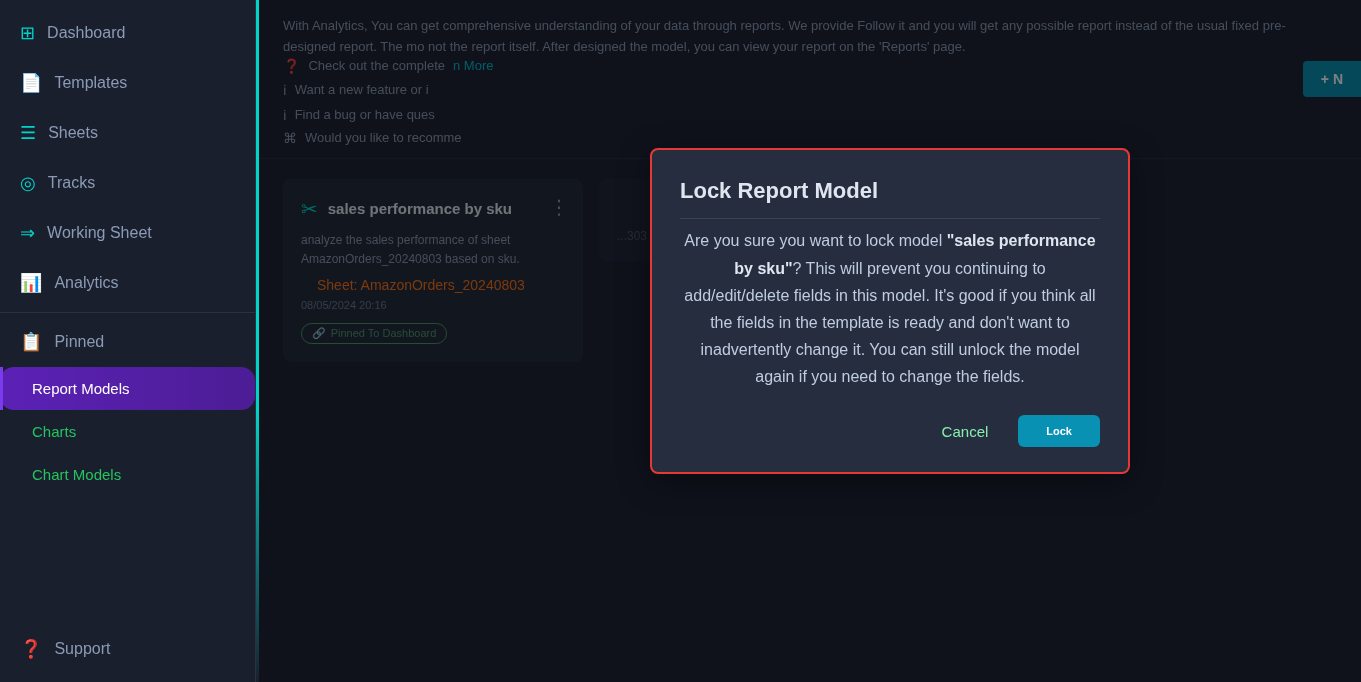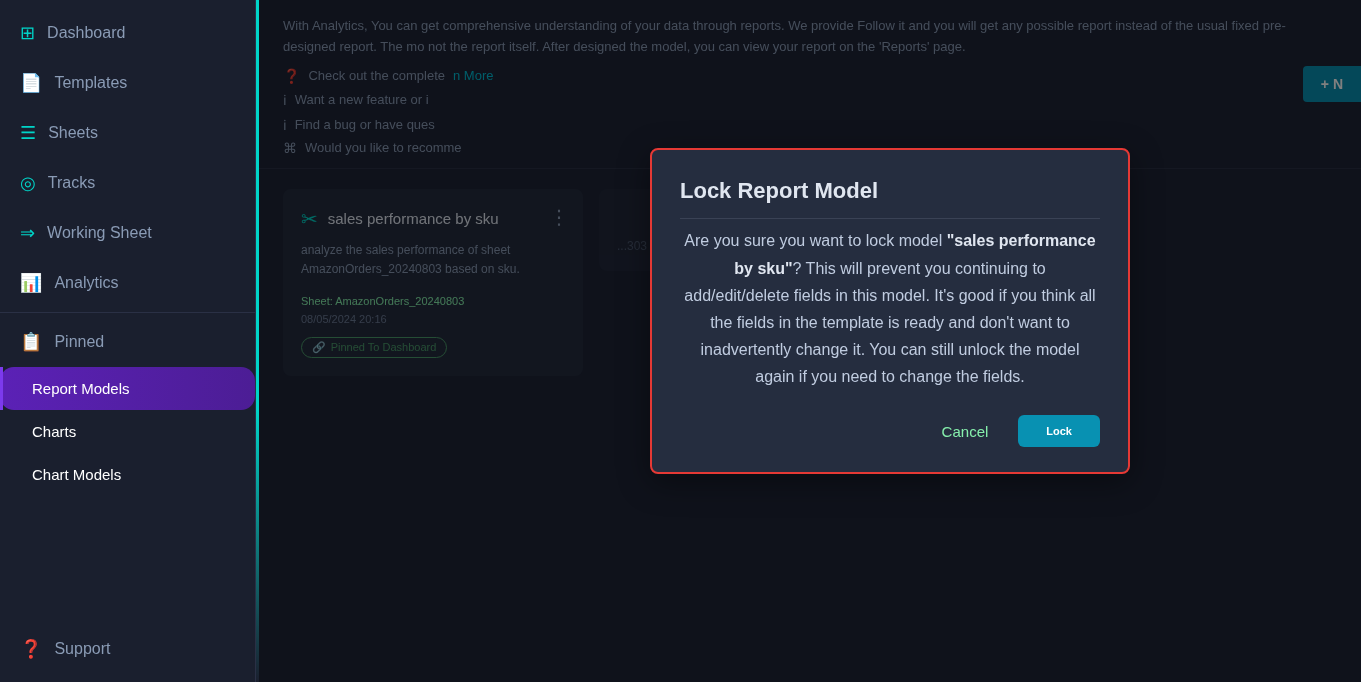--- a/index.html
+++ b/index.html
@@ -65,21 +65,20 @@
       padding: 16px 24px 12px 24px;
       background: #1e2437;
       border-bottom: 1px solid #2a3045;
       position: relative;
     }
 
     .description-text {
       color: #8a9bb5;
       font-size: 13px;
       line-height: 1.6;
-      margin-bottom: 10px;
     }
 
     .description-links {
       display: flex;
       flex-direction: column;
       gap: 6px;
     }
 
     .description-link {
       display: flex;
@@ -144,44 +143,45 @@
       margin-bottom: 10px;
     }
 
     .card-icon {
       color: #00d4c8;
       font-size: 20px;
     }
 
     .card-title {
       font-size: 15px;
-      font-weight: 400;
+      font-weight: 700;
       color: #e0e6f0;
     }
 
     .card-menu {
       position: absolute;
       right: 14px;
       top: 16px;
       color: #8a9bb5;
       font-size: 20px;
       cursor: pointer;
     }
 
     .card-description {
       color: #8a9bb5;
       font-size: 12px;
       line-height: 1.6;
-      margin-bottom: 16px;
+      margin-bottom: 8px;
     }
 
     .card-sheet {
-      color: #86efac;
-      font-size: 11px;
+      color: #f97316;
+      font-size: 14px;
       margin-bottom: 6px;
+      margin-left: 16px;
     }
 
     .card-date {
       color: #6b7a95;
       font-size: 11px;
       margin-bottom: 12px;
     }
 
     .card-badge {
       display: inline-flex;
@@ -280,21 +280,21 @@
       color: #8a9bb5;
       font-size: 16px;
       cursor: pointer;
     }
 
     .sidebar-sub-item {
       display: flex;
       align-items: center;
       gap: 12px;
       padding: 13px 20px 13px 32px;
-      color: #ffffff;
+      color: #22c55e;
       font-size: 15px;
       cursor: pointer;
       position: relative;
     }
 
     .sidebar-sub-item.active {
       color: #fff;
       background: linear-gradient(90deg, #5b21b6 0%, #4c1d95 100%);
       border-radius: 14px;
     }

